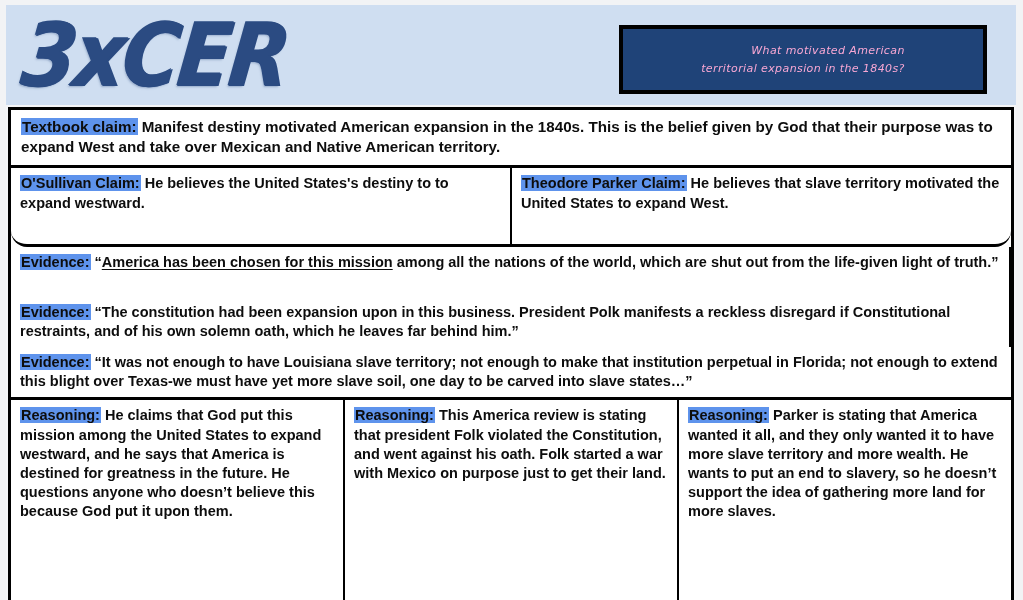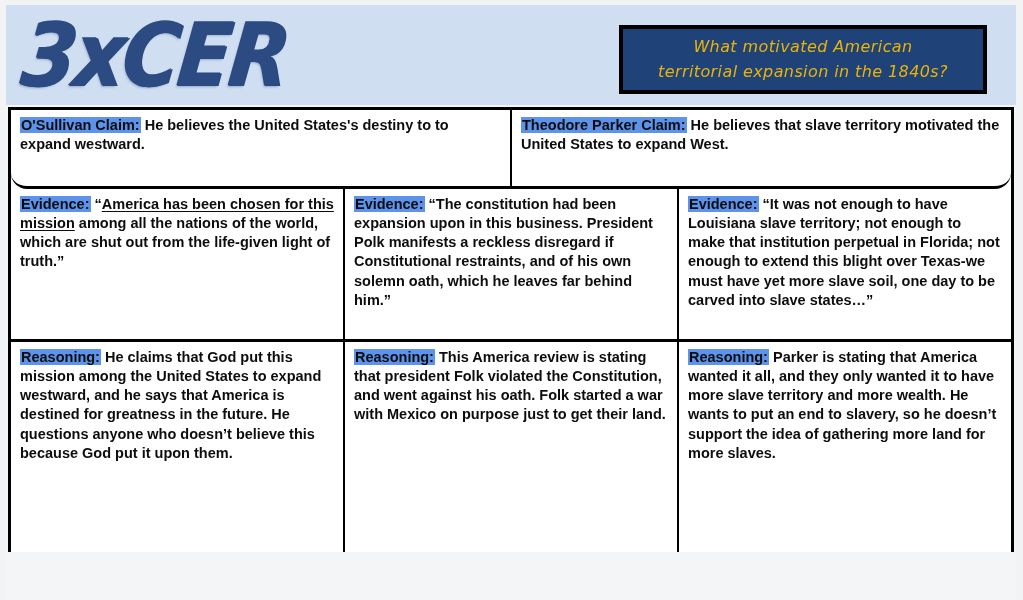--- a/index.html
+++ b/index.html
@@ -60,26 +60,26 @@
     left: 613px; top: 20px;
     width: 368px; height: 69px;
     background: #1f4378;
     border: 4px solid #000000;
     display: flex;
     align-items: center;
     justify-content: center;
     padding: 2px 10px;
   }
   .question-text {
-    color: #eab308;
+    color: #f9a8d4;
     font-family: "DejaVu Sans", sans-serif;
     font-style: italic;
-    font-size: 16px;
+    font-size: 11px;
     line-height: 1.55;
-    text-align: center;
+    text-align: right;
     letter-spacing: .4px;
     white-space: pre-line;
   }
 
   
   .table {
     position: absolute;
     left: 8px; top: 107px;
     width: 1006px;
     border: 3px solid #000000;
@@ -87,21 +87,21 @@
     background: #ffffff;
   }
   .row {
     display: flex;
     border-bottom: 3px solid #000000;
     background: #ffffff;
   }
   .row:last-child { border-bottom: none; }
   .row-textbook  { min-height: 57px; }
   .row-claim     { min-height: 79px; border-radius: 16px; }
-  .row-evidence  { min-height: 153px; }
+  .row-evidence  { min-height: 153px; flex-direction: column; }
   .row-reasoning { min-height: 210px; }
 
   .cell {
     padding: 6px 9px 6px 9px;
     border-right: 2px solid #000000;
     flex: 1 1 0;
     min-width: 0;
   }
   .cell:last-child { border-right: none; }
   .cell-full { flex: 1 1 100%; border-right: none; padding: 7px 10px 8px 10px; }
@@ -140,20 +140,25 @@
 
     <div class="question-box">
       <span class="question-text">What motivated American
 territorial expansion in the 1840s?</span>
     </div>
 
   </div>
 
   <div class="table">
 
+    <div class="row row-textbook">
+      <div class="cell cell-full">
+        <p class="body-text wide"><span class="hl">Textbook claim:</span><span> Manifest destiny motivated American expansion in the 1840s. This is the belief given by God that their purpose was to expand West and take over Mexican and Native American territory.</span></p>
+      </div>
+    </div>
 
     <div class="row row-claim">
       <div class="cell">
         <p class="body-text"><span class="hl">O'Sullivan Claim:</span><span> He believes the United States's destiny to to expand westward.</span></p>
       </div>
       <div class="cell">
         <p class="body-text"><span class="hl">Theodore Parker Claim:</span><span> He believes that slave territory motivated the United States to expand West.</span></p>
       </div>
     </div>
 

